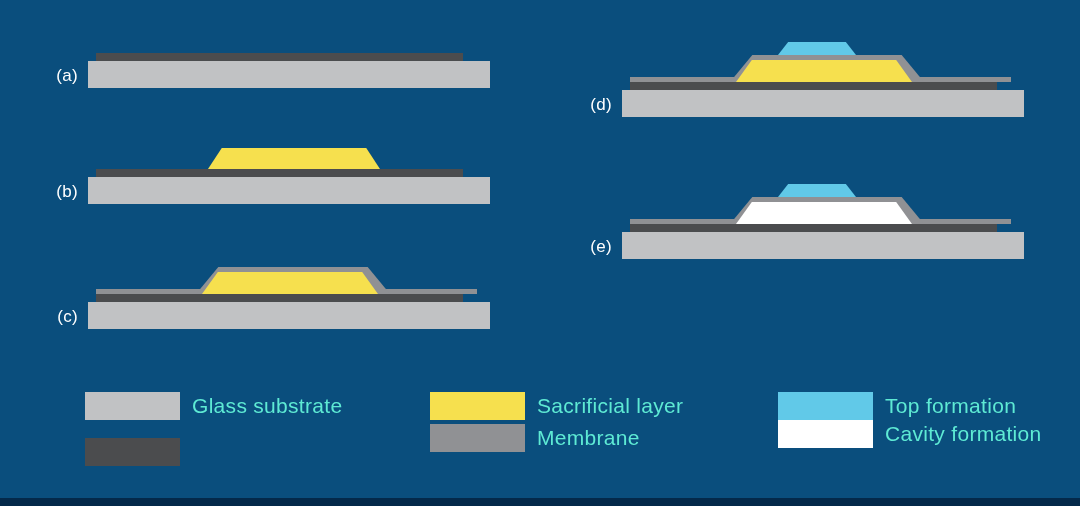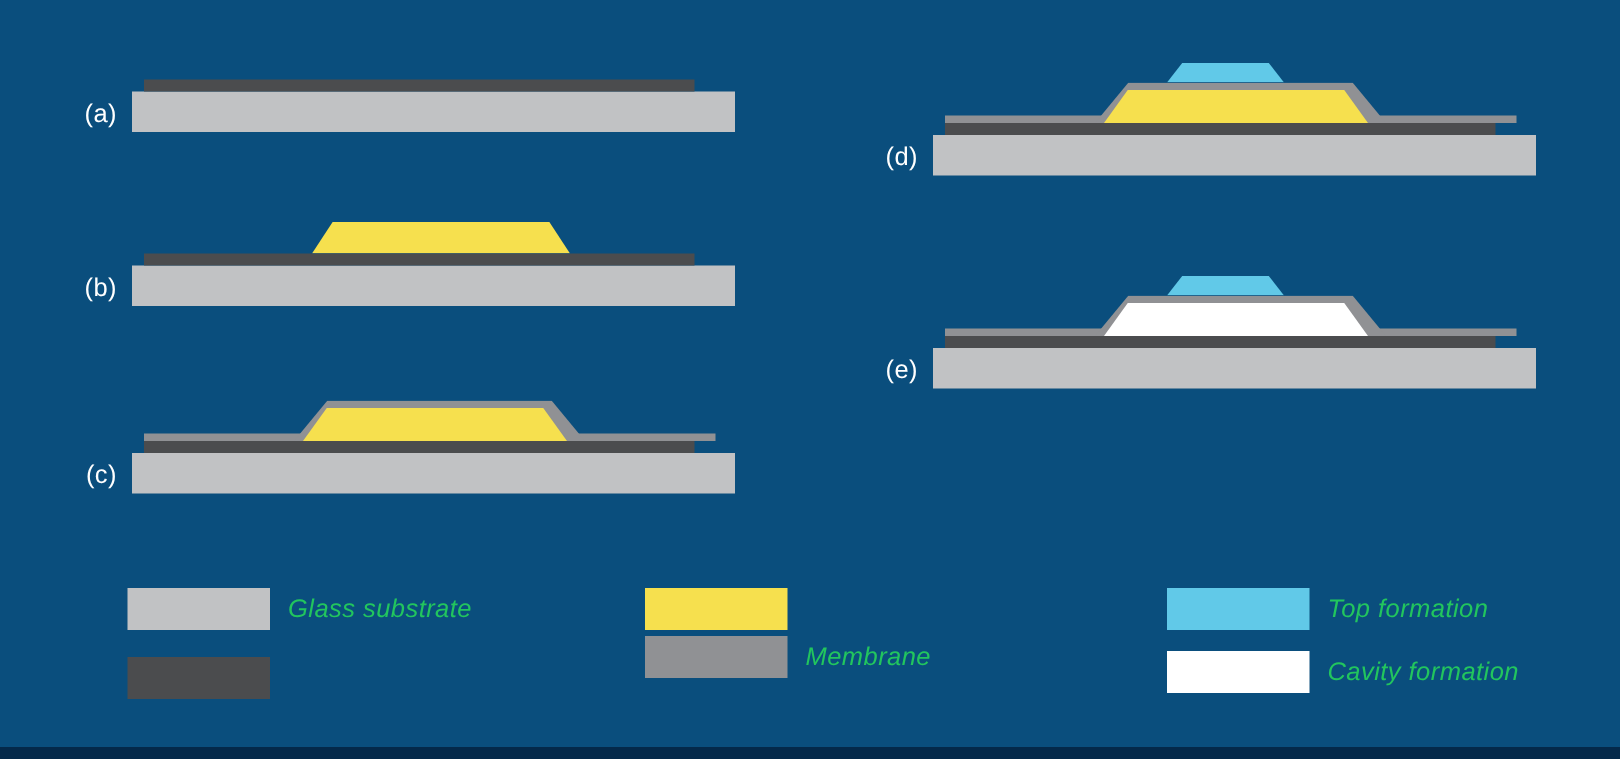--- a/index.html
+++ b/index.html
@@ -9,21 +9,21 @@
     font-family:"Liberation Sans", sans-serif;
   }
   .step{position:absolute;width:402px;height:75px;}
   .layer{position:absolute;}
   .step-label{
     position:absolute;left:-50px;bottom:2px;width:40px;
     text-align:right;color:#fff;font-size:17px;letter-spacing:.3px;
   }
   .legend-item{position:absolute;display:flex;align-items:center;height:28px;}
   .swatch{flex:0 0 95px;width:95px;height:28px;margin-right:12px;}
-  .legend-label{color:#22c55e;font-size:17px;letter-spacing:.3px;white-space:nowrap;font-style:italic;}
+  .legend-label{color:#5eead4;font-size:21px;letter-spacing:.3px;white-space:nowrap;}
   .footer-strip{position:absolute;left:0;bottom:0;width:1080px;height:8px;}
 </style>
 </head>
 <body>
 
 <div class="canvas" style="background: rgb(10, 78, 125);">
 
   <div class="step" id="step-0" style="left:88px;top:13px">
     <span class="step-label">(a)</span>
   <div class="layer" style="left: 0px; bottom: 0px; width: 402px; height: 27px; background: rgb(193, 194, 196);"></div>
@@ -65,29 +65,30 @@
   <div>
     <div class="legend-item" style="left:85px;top:392px">
       <span class="swatch" style="background: rgb(193, 194, 196);"></span>
       <span class="legend-label">Glass substrate</span>
     </div>
     <div class="legend-item" style="left:85px;top:438px">
       <span class="swatch" style="background: rgb(75, 76, 78);"></span>
     </div>
     <div class="legend-item" style="left:430px;top:392px">
       <span class="swatch" style="background: rgb(246, 224, 78);"></span>
+      <span class="legend-label">Sacrificial layer</span>
     </div>
     <div class="legend-item" style="left:430px;top:424px">
       <span class="swatch" style="background: rgb(144, 145, 148);"></span>
       <span class="legend-label">Membrane</span>
     </div>
     <div class="legend-item" style="left:778px;top:392px">
       <span class="swatch" style="background: rgb(97, 201, 232);"></span>
       <span class="legend-label">Top formation</span>
     </div>
-    <div class="legend-item" style="left:778px;top:434px">
+    <div class="legend-item" style="left:778px;top:420px">
       <span class="swatch" style="background: rgb(255, 255, 255);"></span>
       <span class="legend-label">Cavity formation</span>
     </div>
   </div>
 
   <div class="footer-strip" style="background: rgb(4, 41, 74);"></div>
 </div>
 
 </body></html>

